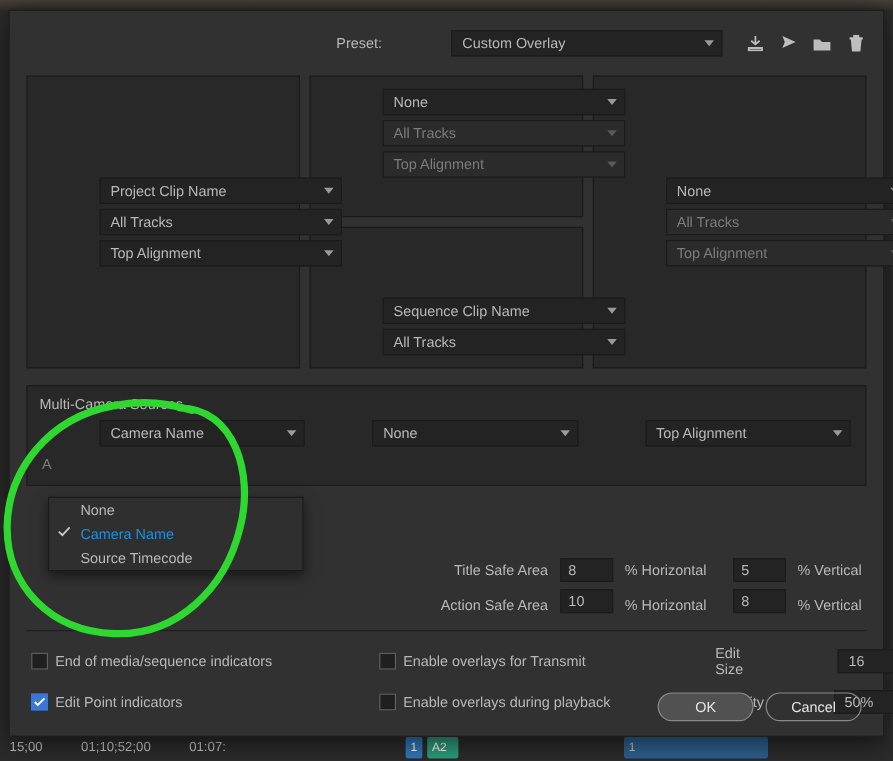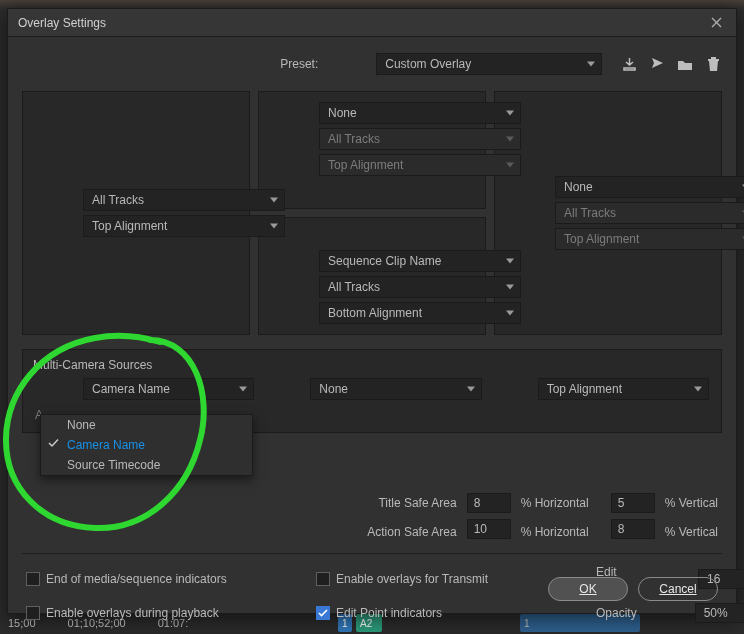--- a/index.html
+++ b/index.html
@@ -206,21 +206,20 @@
   .footer {
     position:absolute; right:18px; bottom:12px;
     display:flex; gap:10px;
   }
   .btn {
     min-width:80px; height:24px; border-radius:12px;
     display:flex; align-items:center; justify-content:center;
     color:#e6e6e6; font-size:12px; cursor:pointer;
     border:1px solid var(--btn-border);
     background: transparent;
-    text-decoration: underline;
   }
   .btn.primary { background: var(--btn-fill); }
 
   
   .annot-svg {
     position:absolute; left:0; top:0; pointer-events:none; z-index:10;
   }
 </style>
 </head>
 <body>
@@ -231,28 +230,20 @@
     <span>01;10;52;00</span>
     <span>01:07:</span>
   </div>
   <div class="chip" style="left:338px;width:14px;background:#3077b8;">1</div>
   <div class="chip" style="left:356px;width:26px;background:#2c9a7a;">A2</div>
   <div class="chip" style="left:520px;width:120px;background:#3077b8;opacity:.7">1</div>
 </div>
 
 <div class="dialog">
 
-  <div class="titlebar">
-    <span class="title">Overlay Settings</span>
-    <span class="close">
-      <svg width="11" height="11" viewBox="0 0 11 11">
-          <path d="M1 1 L10 10 M10 1 L1 10" stroke="#b0b0b0" stroke-width="1.3"></path>
-        </svg>
-    </span>
-  </div>
 
   <div class="body">
 
     <div class="preset-row">
       <span class="lbl">Preset:</span>
       <div class="sel preset-sel">
         <span>Custom Overlay</span>
       </div>
       <div class="icons">
         <span class="icon">
@@ -275,20 +266,23 @@
               <path d="M2 4h9l-1 10H3zM1 2h11v2H1zM4 0h5v2H4z" fill="#bdbdbd"></path>
             </svg>
         </span>
       </div>
     </div>
 
     <div class="grid">
 
       <div class="panel left-col">
         <div class="sel">
+            <span>Project Clip Name</span>
+          </div>
+        <div class="sel">
             <span>All Tracks</span>
           </div>
         <div class="sel">
             <span>Top Alignment</span>
           </div>
       </div>
 
       <div class="panel center-top">
         <div class="sel">
             <span>None</span>
@@ -312,23 +306,20 @@
             <span>Top Alignment</span>
           </div>
       </div>
 
       <div class="panel center-bot">
         <div class="sel">
             <span>Sequence Clip Name</span>
           </div>
         <div class="sel">
             <span>All Tracks</span>
-          </div>
-        <div class="sel">
-            <span>Bottom Alignment</span>
           </div>
       </div>
     </div>
 
     <div class="mc-section">
       <div class="hdr">Multi-Camera Sources</div>
       <div class="mc-row">
         <div class="sel">
             <span>Camera Name</span>
           </div>
@@ -368,31 +359,31 @@
         <span class="box"></span>
         <span>Enable overlays for Transmit</span>
       </div>
       <div class="sizerow">
         <span>Edit Size</span>
         <div class="sel mini">
             <span>16</span>
           </div>
       </div>
 
-      <div class="chk">
-        <span class="box"></span>
-        <span>Enable overlays during playback</span>
-      </div>
       <div class="chk checked">
         <span class="box">
             <svg width="10" height="10" viewBox="0 0 10 10">
               <path d="M1 5l2.5 2.5L9 2" stroke="#fff" stroke-width="1.6" fill="none"></path>
             </svg>
           </span>
         <span>Edit Point indicators</span>
+      </div>
+      <div class="chk">
+        <span class="box"></span>
+        <span>Enable overlays during playback</span>
       </div>
       <div class="sizerow">
         <span>Opacity</span>
         <div class="sel mini">
             <span>50%</span>
           </div>
       </div>
     </div>
 
     <div class="footer">

